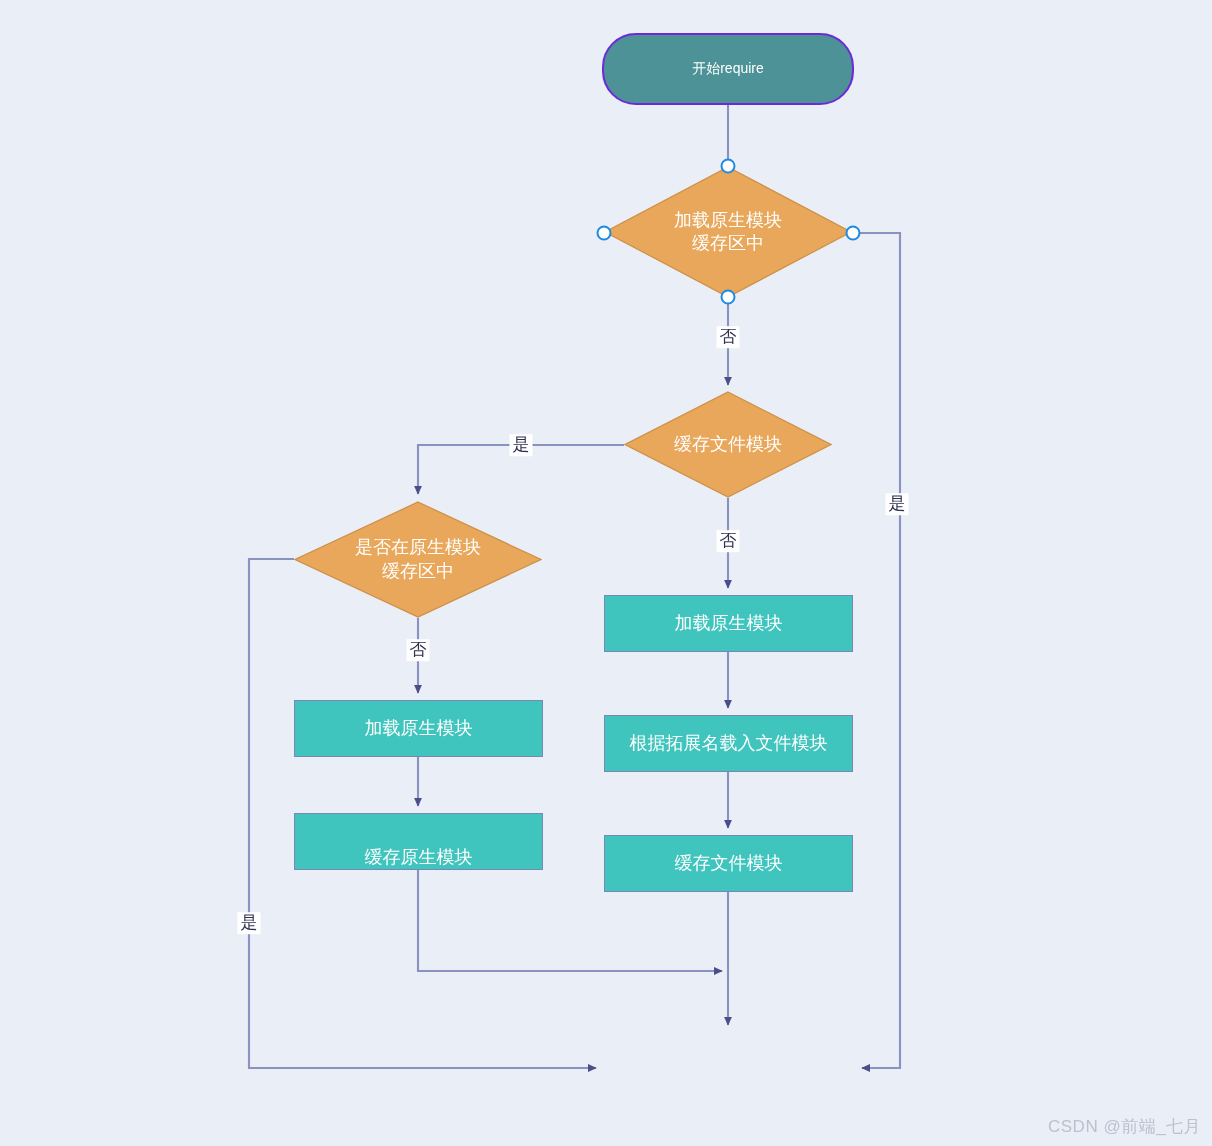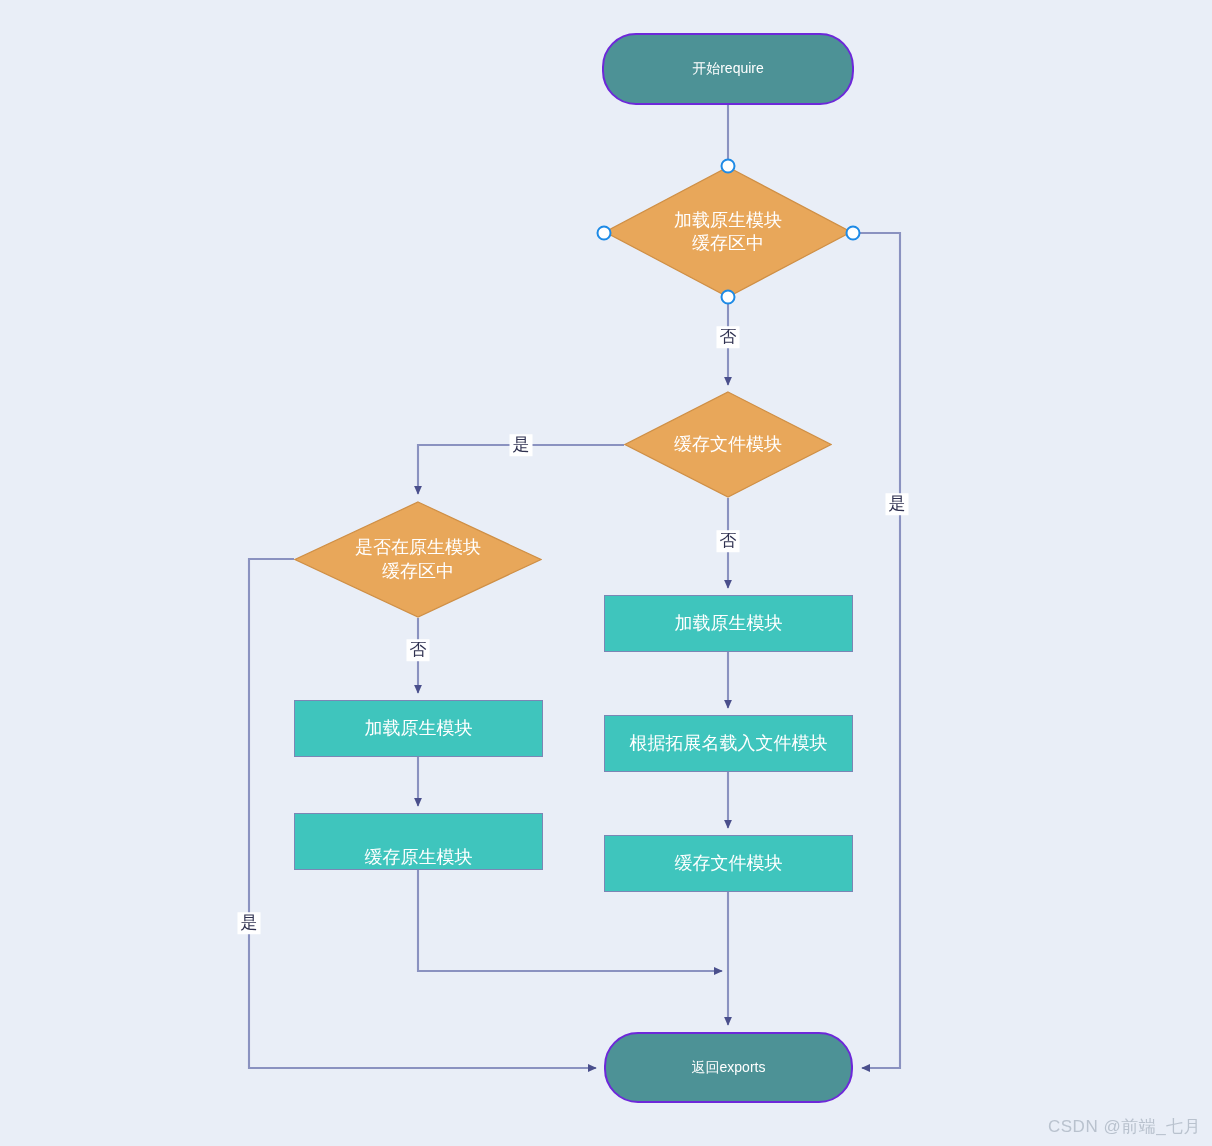--- a/index.html
+++ b/index.html
@@ -182,23 +182,20 @@
   </div>
 
   <div class="node process" style="left:294px; top:700px; width:249px; height:57px;">
     <span>加载原生模块</span>
   </div>
 
   <div class="node process" style="left:294px; top:813px; width:249px; height:57px;align-items:flex-end;">
     <span>缓存原生模块</span>
   </div>
 
-  <div class="node terminator" style="left:604px; top:1032px; width:249px; height:71px;">
-    <span>返回exports</span>
-  </div>
 
   <div class="edge-label" style="left:728px; top:337px;">否</div>
   <div class="edge-label" style="left:897px; top:504px;">是</div>
   <div class="edge-label" style="left:521px; top:445px;">是</div>
   <div class="edge-label" style="left:728px; top:541px;">否</div>
   <div class="edge-label" style="left:418px; top:650px;">否</div>
   <div class="edge-label" style="left:249px; top:923px;">是</div>
 
   <div class="handle" style="left:728px; top:166px;"></div>
   <div class="handle" style="left:604px; top:233px;"></div>

